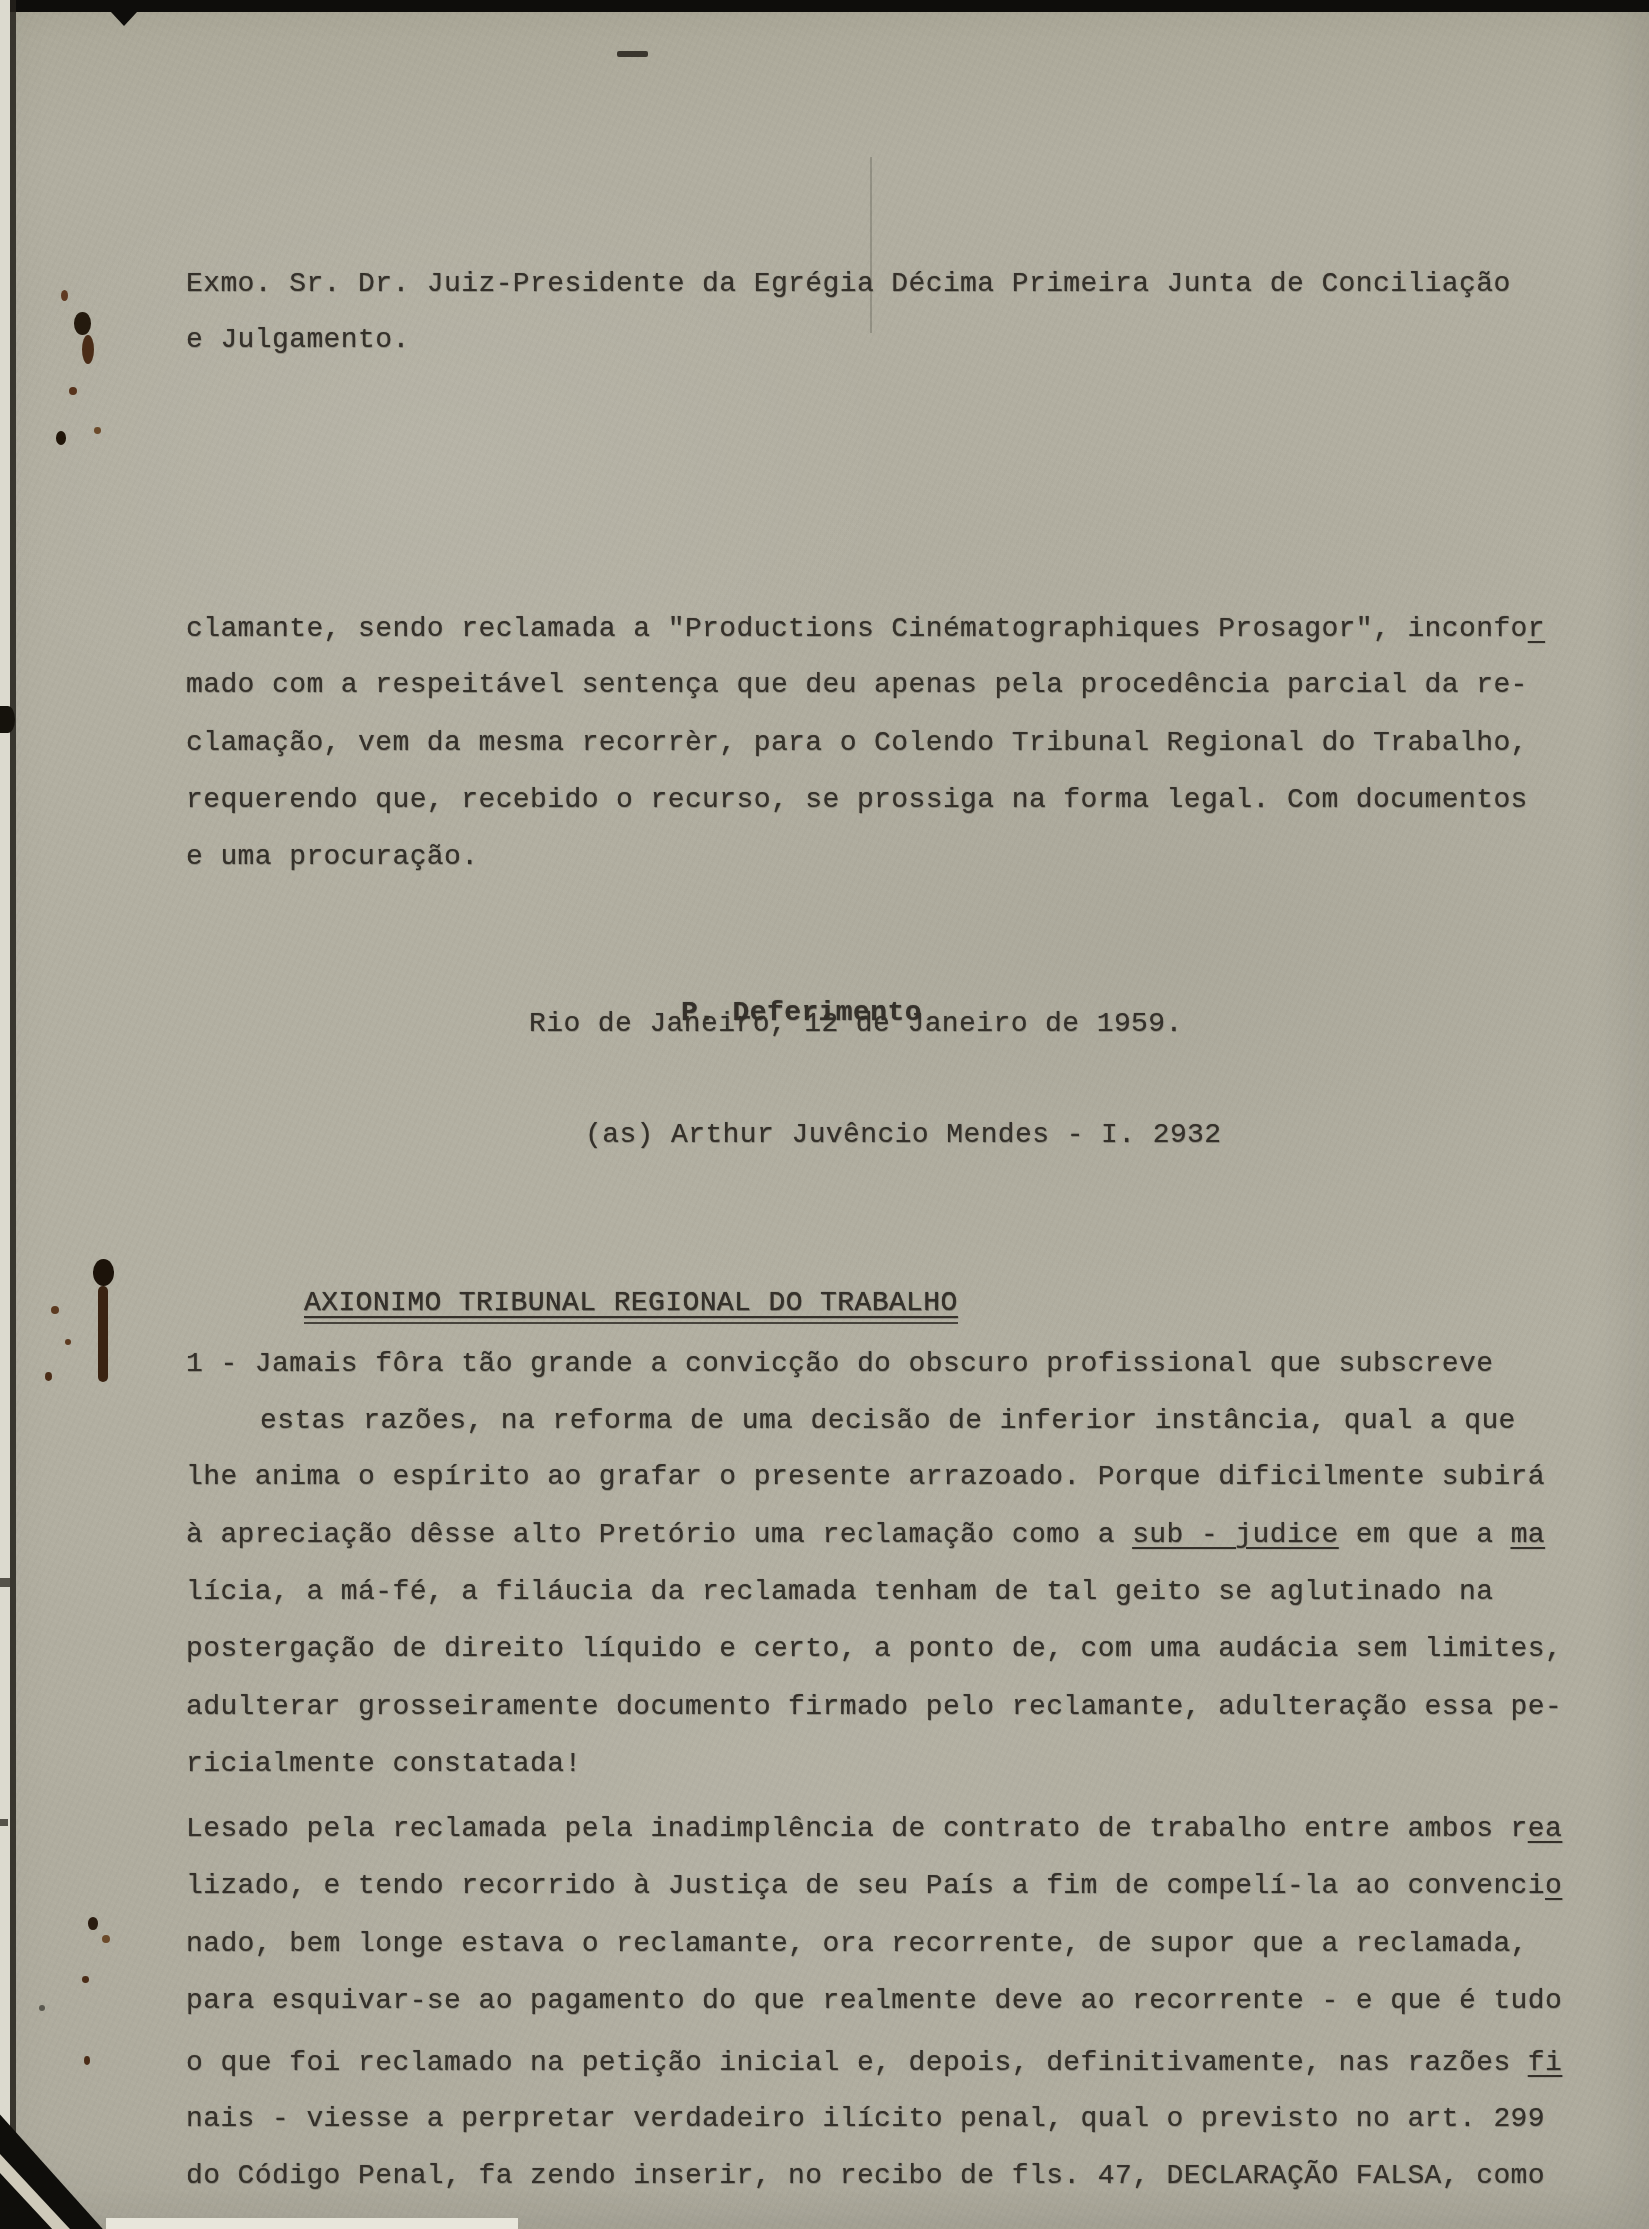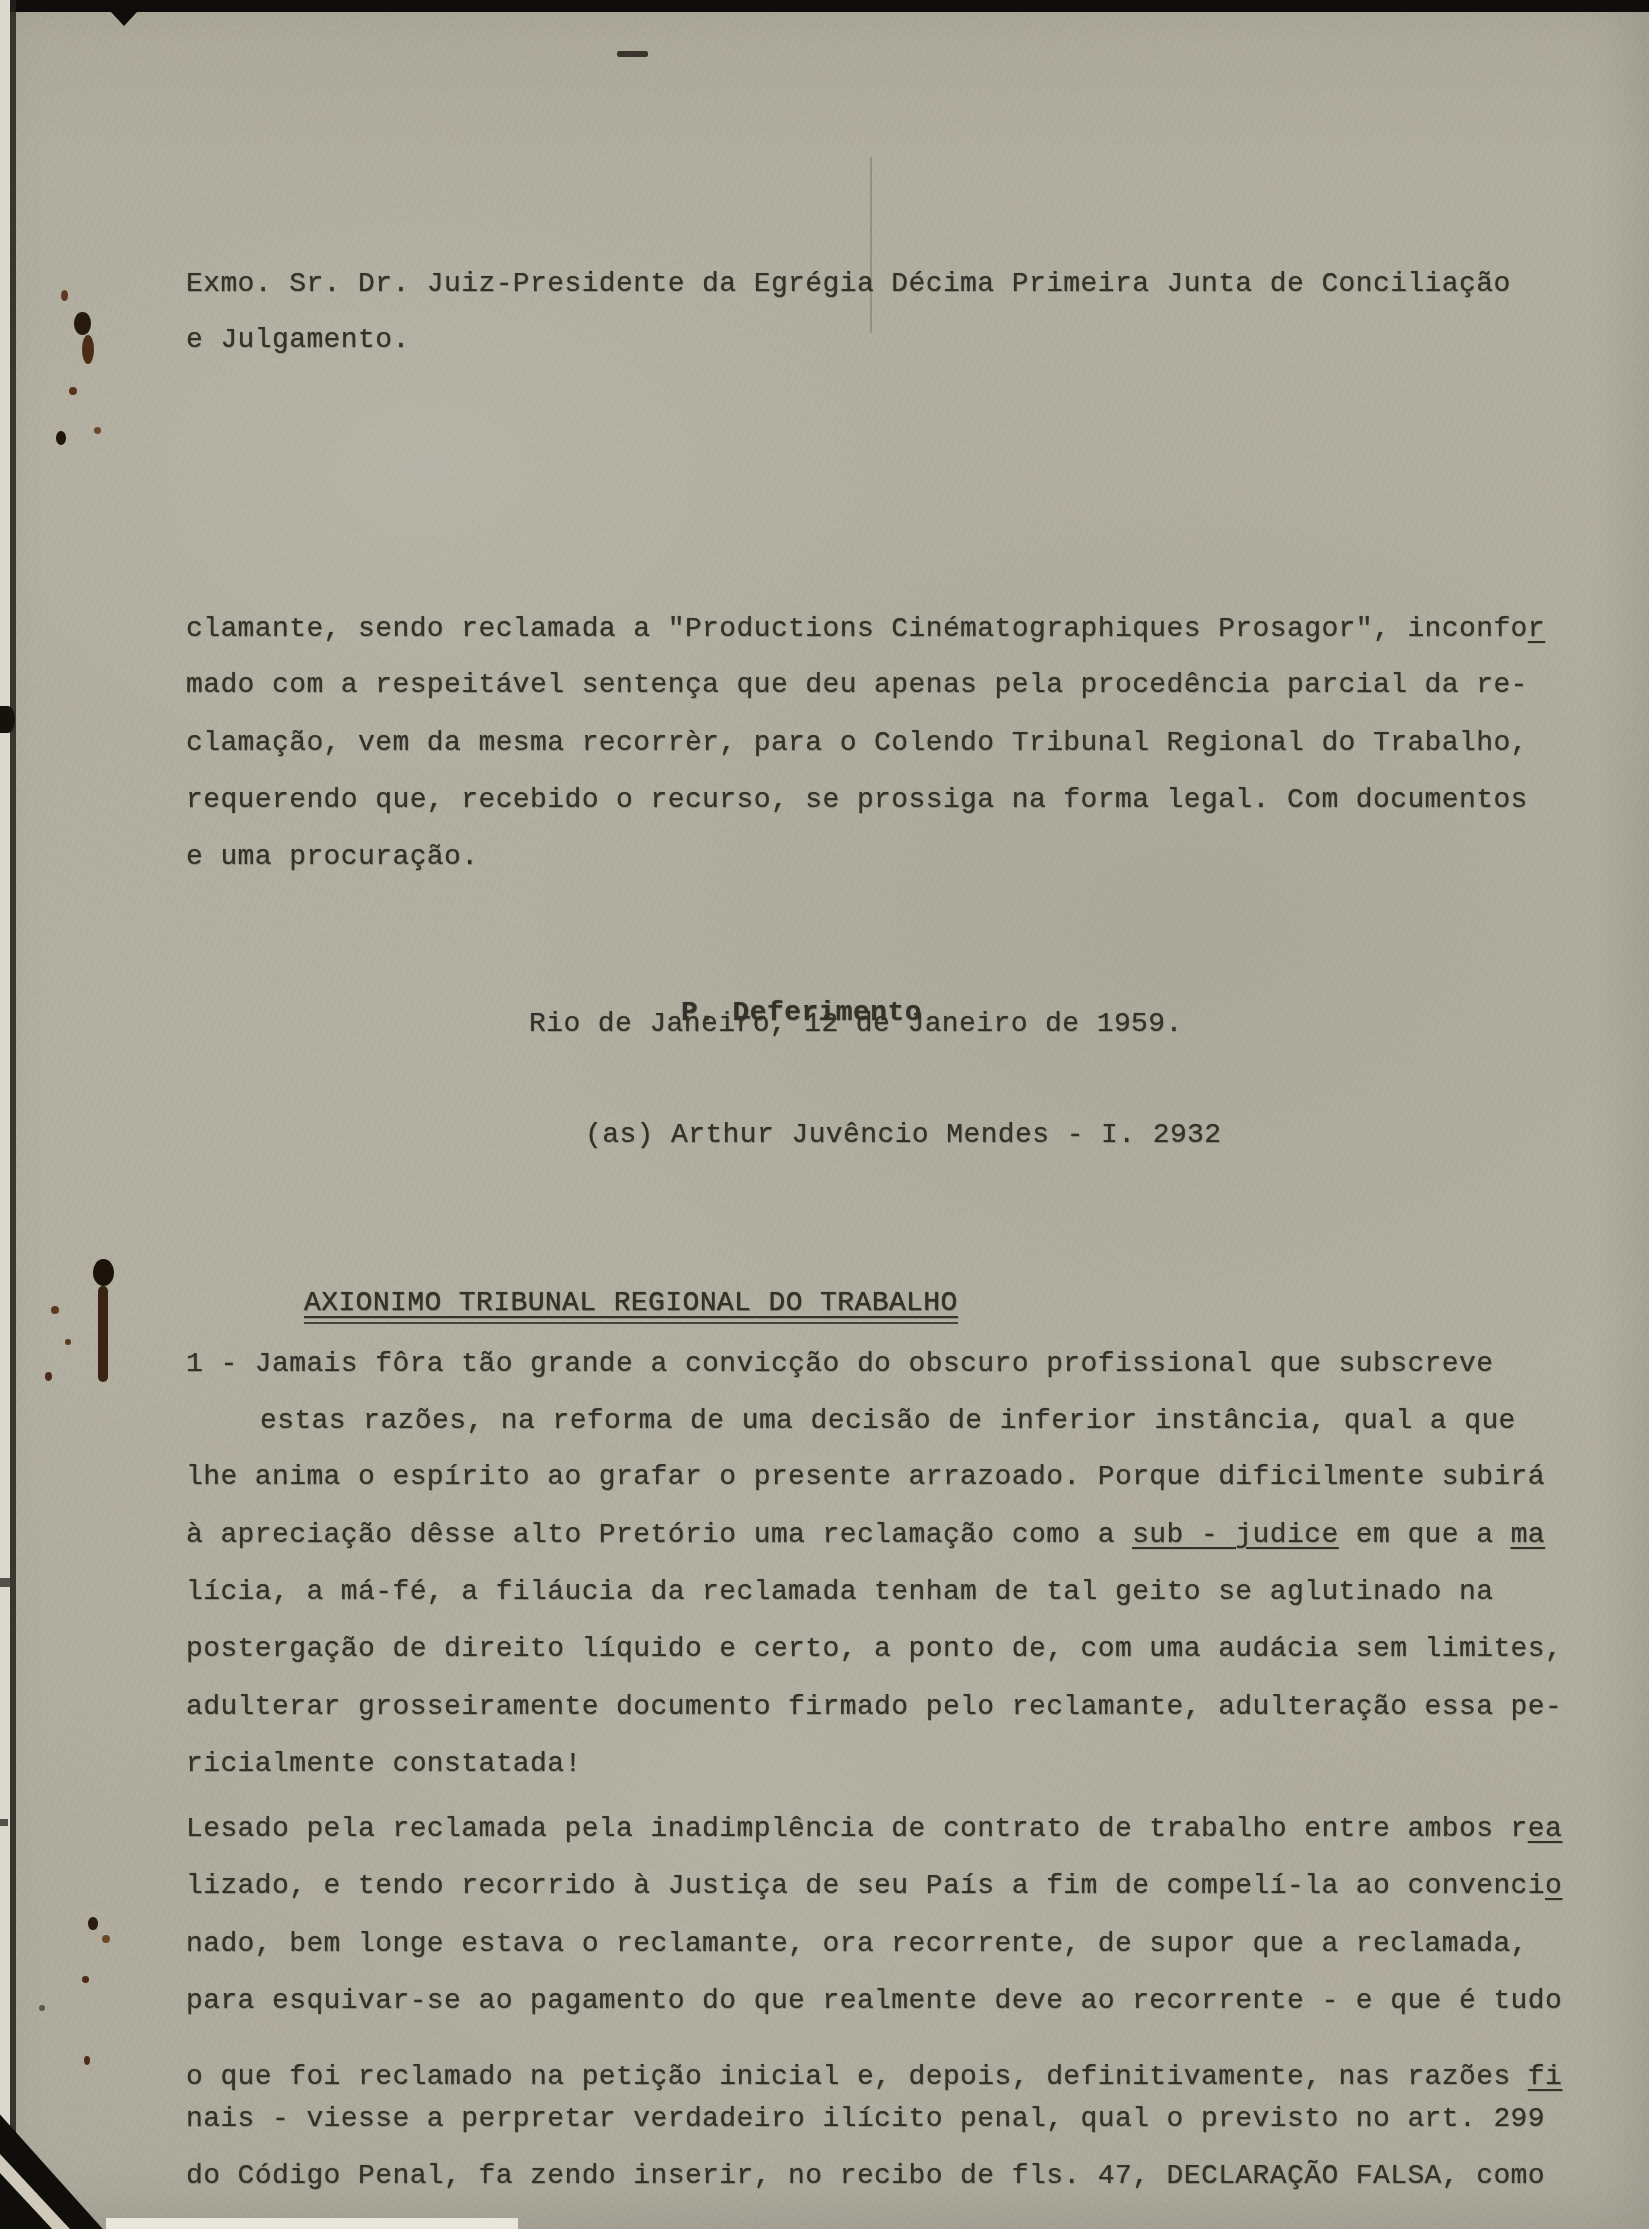--- a/index.html
+++ b/index.html
@@ -114,18 +114,18 @@
   <div class="ln" style="top:1460px;left:186px;">lhe anima o espírito ao grafar o presente arrazoado. Porque dificilmente subirá</div>
   <div class="ln" style="top:1575px;left:186px;">lícia, a má-fé, a filáucia da reclamada tenham de tal geito se aglutinado na</div>
   <div class="ln" style="top:1518px;left:186px;"><span>à apreciação dêsse alto Pretório uma reclamação como a </span><span class="u">sub - judice</span><span> em que a </span><span class="u">ma</span></div>
   <div class="ln" style="top:1632px;left:186px;">postergação de direito líquido e certo, a ponto de, com uma audácia sem limites,</div>
   <div class="ln" style="top:1690px;left:186px;">adulterar grosseiramente documento firmado pelo reclamante, adulteração essa pe-</div>
   <div class="ln" style="top:1747px;left:186px;">ricialmente constatada!</div>
   <div class="ln" style="top:1812px;left:186px;"><span>Lesado pela reclamada pela inadimplência de contrato de trabalho entre ambos r</span><span class="u">ea</span></div>
   <div class="ln" style="top:1869px;left:186px;"><span>lizado, e tendo recorrido à Justiça de seu País a fim de compelí-la ao convenci</span><span class="u">o</span></div>
   <div class="ln" style="top:1927px;left:186px;">nado, bem longe estava o reclamante, ora recorrente, de supor que a reclamada,</div>
   <div class="ln" style="top:1984px;left:186px;">para esquivar-se ao pagamento do que realmente deve ao recorrente - e que é tudo</div>
-  <div class="ln" style="top:2046px;left:186px;margin-top:14px;"><span>o que foi reclamado na petição inicial e, depois, definitivamente, nas razões </span><span class="u">fi</span></div>
+  <div class="ln" style="top:2046px;left:186px;"><span>o que foi reclamado na petição inicial e, depois, definitivamente, nas razões </span><span class="u">fi</span></div>
   <div class="ln" style="top:2102px;left:186px;">nais - viesse a perpretar verdadeiro ilícito penal, qual o previsto no art. 299</div>
   <div class="ln" style="top:2159px;left:186px;">do Código Penal, fa zendo inserir, no recibo de fls. 47, DECLARAÇÃO FALSA, como</div>
 
 </div>
 
 
 </body></html>

